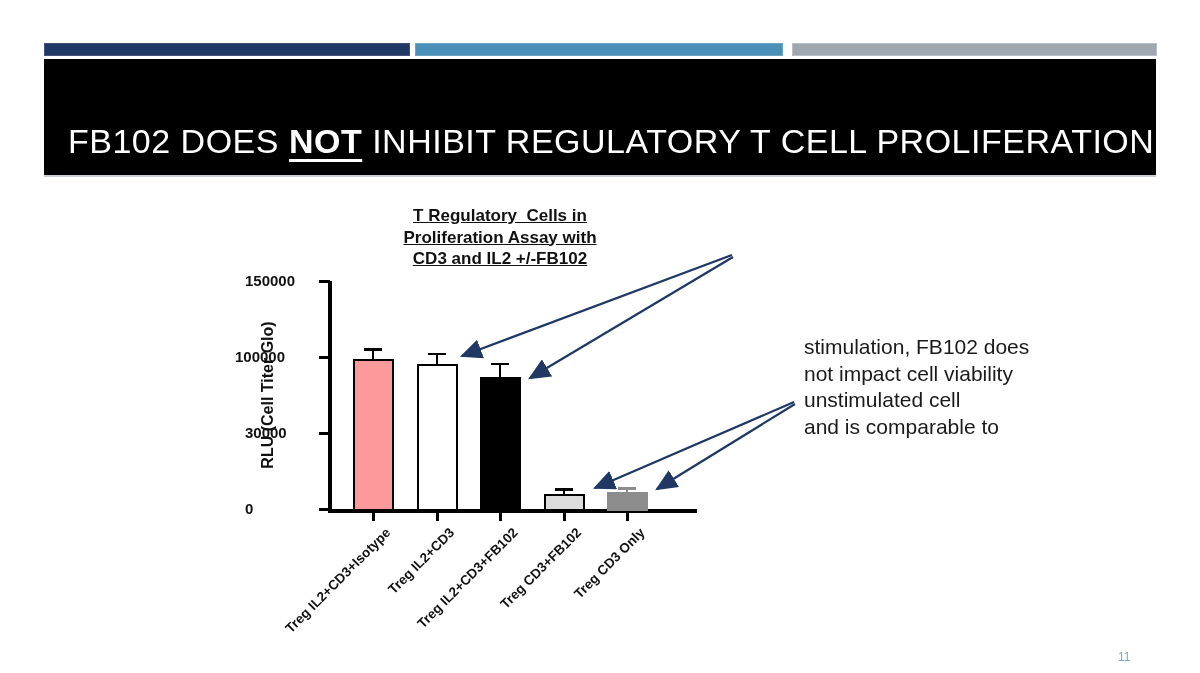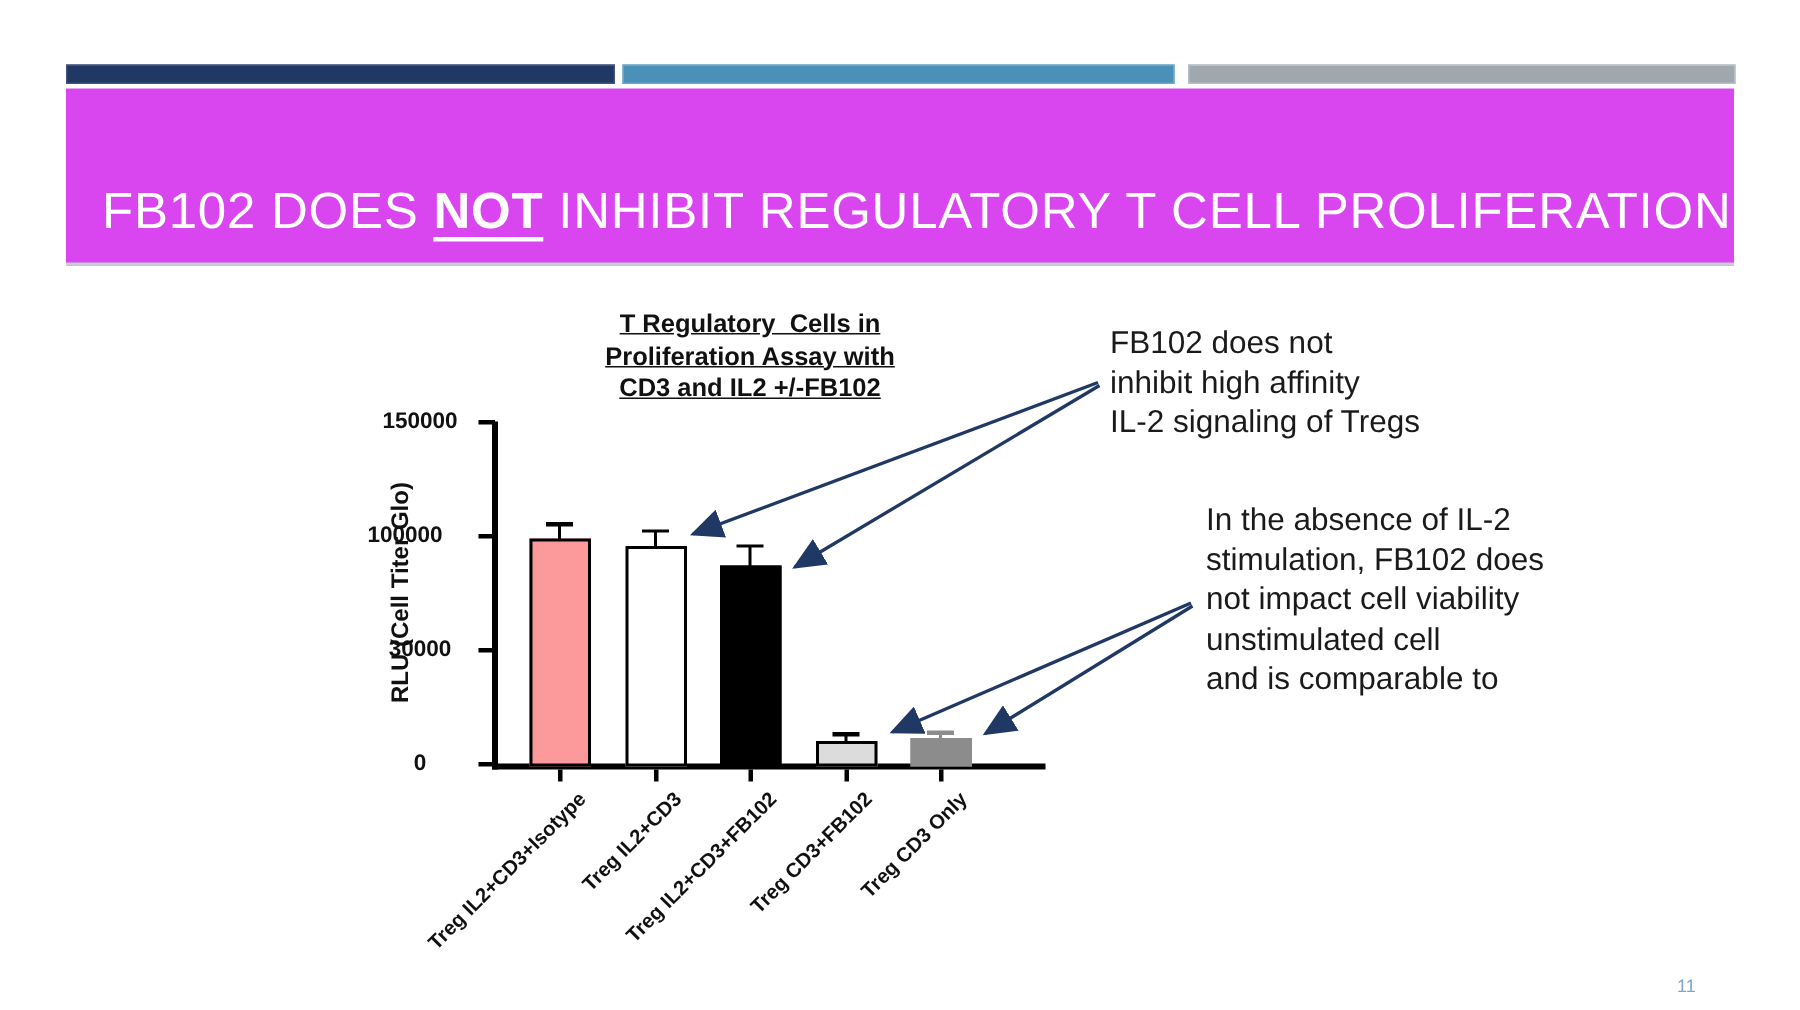--- a/index.html
+++ b/index.html
@@ -6,35 +6,35 @@
   .slide{position:relative;width:1200px;height:673px;background:#ffffff;overflow:hidden;
          font-family:"Liberation Sans",sans-serif;}
 
   
   .accent{position:absolute;top:43px;height:11px;}
   .accent-navy{left:44px;width:364px;background:#1f3864;border:1px solid #44517a;}
   .accent-teal{left:415px;width:366px;background:#4a90b8;border:1px solid #6aa6c6;}
   .accent-gray{left:792px;width:363px;background:#9fa7af;border:1px solid #b9bfc6;}
 
   
-  .header{position:absolute;left:44px;top:59px;width:1112px;height:116px;background:#d946ef;
+  .header{position:absolute;left:44px;top:59px;width:1112px;height:116px;background:#000000;
           border-bottom:2px solid #c9cdd4;display:flex;align-items:flex-end;}
   .title{margin:0 0 14px 24px;color:#ffffff;font-size:34px;font-weight:400;
          letter-spacing:0.5px;white-space:nowrap;}
   .title .emph{font-weight:700;text-decoration:underline;text-underline-offset:6px;
                text-decoration-thickness:3px;}
 
   
   .chart-title{position:absolute;left:350px;top:205px;width:300px;text-align:center;
                font-size:17px;font-weight:700;color:#111;line-height:21.5px;}
   .chart-title div{white-space:pre;text-decoration:underline;}
   .y-label{position:absolute;left:189px;top:385px;width:160px;height:20px;text-align:center;
            font-size:16px;font-weight:700;color:#111;transform:rotate(-90deg);white-space:nowrap;}
   .axis{position:absolute;background:#000;}
-  .ytick-label{position:absolute;width:70px;text-align:center;font-size:15px;font-weight:700;color:#111;}
+  .ytick-label{position:absolute;width:70px;text-align:left;font-size:15px;font-weight:700;color:#111;}
   .tickmark{position:absolute;background:#000;}
   .bar{position:absolute;box-sizing:border-box;}
   .errline,.errcap{position:absolute;}
   .xcat{position:absolute;white-space:nowrap;font-size:13.5px;font-weight:700;color:#111;
         transform:rotate(-45deg);transform-origin:100% 0;text-align:right;}
 
   
   .note{position:absolute;color:#1a1a1a;font-size:21px;font-weight:400;line-height:26.5px;}
   .note1{left:740px;top:216px;}
   .note2{left:804px;top:334px;}
@@ -99,28 +99,22 @@
       </div>
     <div id="xlabels">
         <div class="xcat" style="right: 817px; top: 525px;">Treg IL2+CD3+Isotype</div>
         <div class="xcat" style="right: 753px; top: 525px;">Treg IL2+CD3</div>
         <div class="xcat" style="right: 690px; top: 525px;">Treg IL2+CD3+FB102</div>
         <div class="xcat" style="right: 626px; top: 525px;">Treg CD3+FB102</div>
         <div class="xcat" style="right: 563px; top: 525px;">Treg CD3 Only</div>
       </div>
   </div>
 
-  <div class="note note1">
-    <div>FB102 does not</div>
-    <div>inhibit high affinity</div>
-    <div>IL-2 signaling of Tregs</div>
-  </div>
 
   <div class="note note2">
-    <div>In the absence of IL-2</div>
     <div>stimulation, FB102 does</div>
     <div>not impact cell viability</div>
     <div>unstimulated cell</div>
     <div>and is comparable to</div>
   </div>
 
   <svg class="arrows" viewBox="0 0 1200 673">
     <defs>
       <marker id="ah" markerWidth="11" markerHeight="9" refX="9" refY="4.5" orient="auto">
         <path d="M0,0 L10,4.5 L0,9 z" fill="#1f3864"></path>

